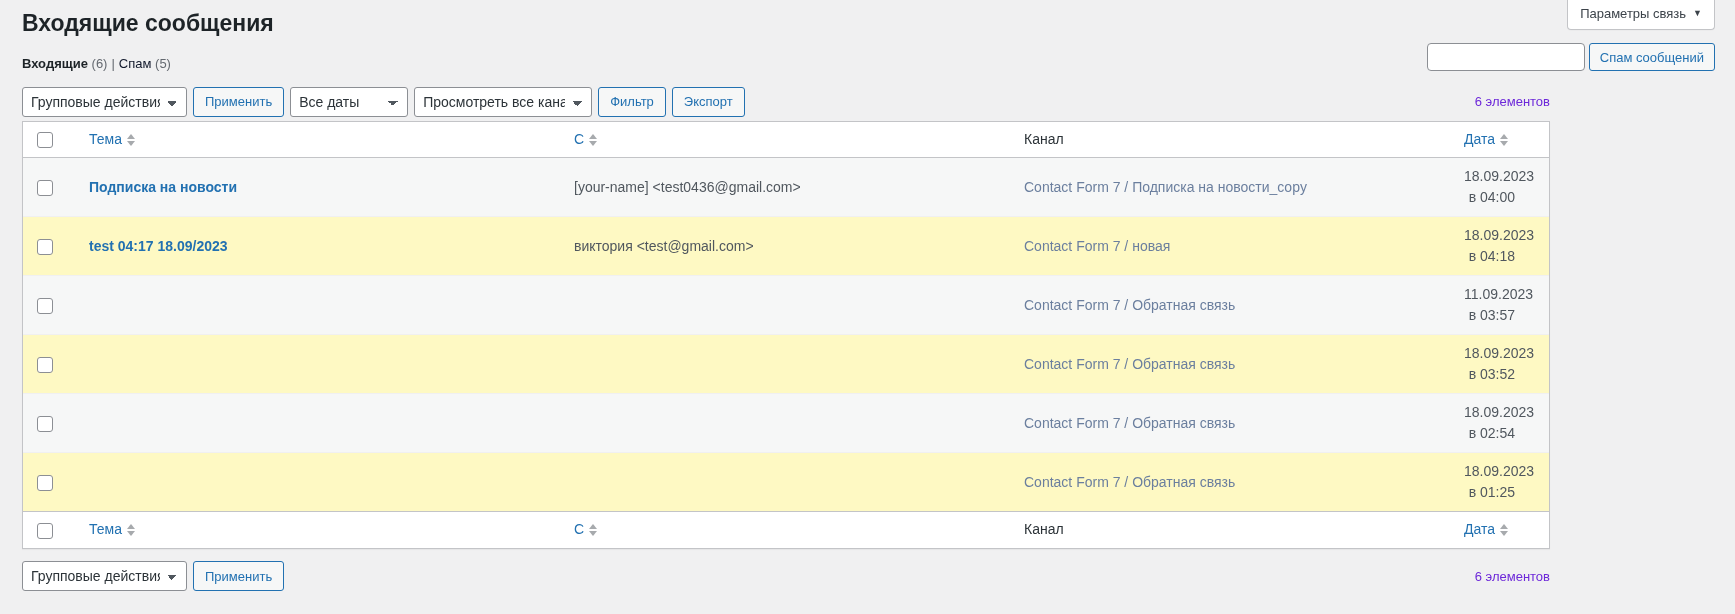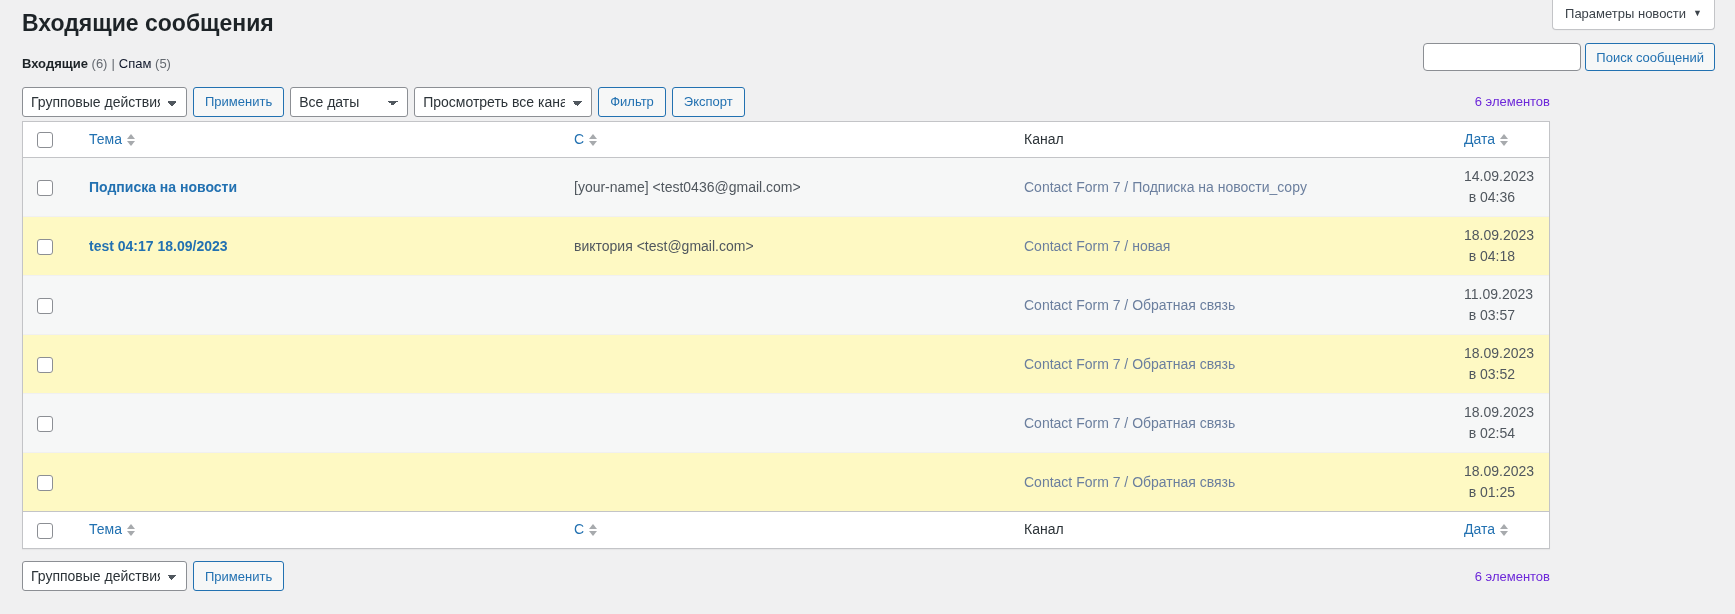--- a/index.html
+++ b/index.html
@@ -263,21 +263,21 @@
     cursor: pointer;
   }
 </style>
 </head>
 <body>
 
 <div class="page">
 
   <div class="screen-meta">
     <button class="screen-options-btn">
-      <span>Параметры новости</span>
+      <span>Параметры связь</span>
       <span class="caret-down">▼</span>
     </button>
   </div>
 
   <div class="wrap">
 
     <h1 class="page-title">Входящие сообщения</h1>
 
     <ul class="subsubsub">
       <li>
@@ -286,21 +286,21 @@
       </li>
       <li class="sep">|</li>
       <li>
         <a href="#">Спам</a>
         <span class="count">(5)</span>
       </li>
     </ul>
 
     <div class="search-box">
       <input type="text" class="search-input" value="" placeholder="" style="">
-      <button class="btn btn-secondary">Поиск сообщений</button>
+      <button class="btn btn-secondary">Спам сообщений</button>
     </div>
 
     <div class="tablenav top">
       <select class="wp-select bulk-action">
         <option>Групповые действия</option>
       </select>
       <button class="btn-action">Применить</button>
       <select class="wp-select date-filter">
         <option>Все даты</option>
       </select>
@@ -355,21 +355,21 @@
           <td class="col-cb">
             <span class="cb-box"></span>
           </td>
           <td class="col-subject">
             <a href="#" class="subject-link">Подписка на новости</a>
           </td>
           <td class="col-from">[your-name] &lt;test0436@gmail.com&gt;</td>
           <td class="col-channel">
             <a href="#" class="channel-link">Contact Form 7 / Подписка на новости_copy</a>
           </td>
-          <td class="col-date">14.09.2023 в 04:36</td>
+          <td class="col-date">18.09.2023 в 04:00</td>
         </tr>
         <tr class="row-tall">
           <td class="col-cb">
             <span class="cb-box"></span>
           </td>
           <td class="col-subject">
             <a href="#" class="subject-link">test 04:17 18.09/2023</a>
           </td>
           <td class="col-from">виктория &lt;test@gmail.com&gt;</td>
           <td class="col-channel">

